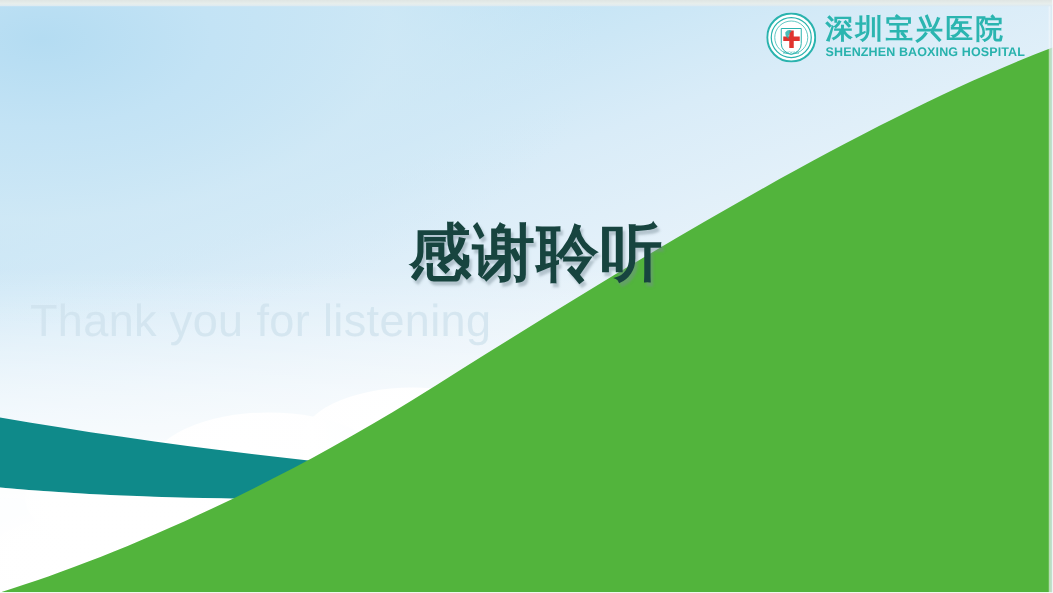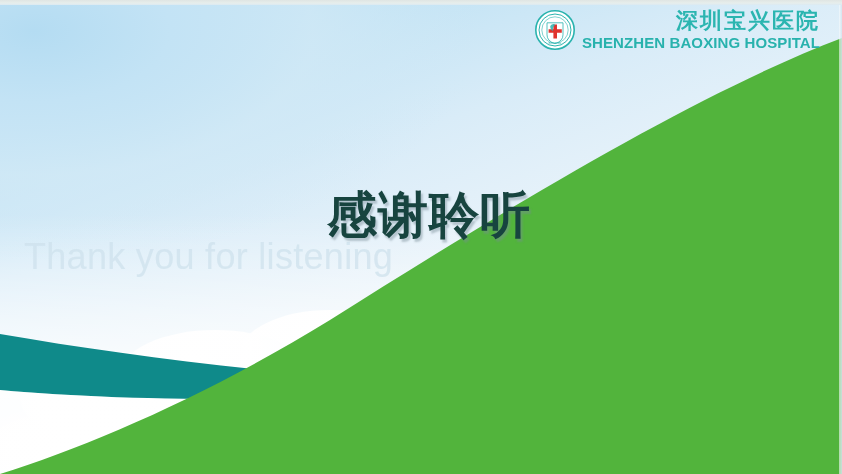--- a/index.html
+++ b/index.html
@@ -94,62 +94,61 @@
     font-weight: 400;
     letter-spacing: 0.3px;
     color: rgba(205,224,236,0.72);
     white-space: nowrap;
     z-index: 14;
     font-family: "Liberation Sans", sans-serif;
   }
   .main-title {
     position: absolute;
     left: 327px;
-    top: 182px;
+    top: 169px;
     font-size: 50px;
     font-weight: 700;
     letter-spacing: 1px;
     color: #17443f;
     white-space: nowrap;
     z-index: 18;
     text-shadow: 2px 3px 2px rgba(120,140,150,0.45);
     font-family: Liberation Serif, serif;
   }
 
   
   .logo {
     position: absolute;
     right: 22px;
     top: 10px;
     display: flex;
     align-items: center;
     gap: 7px;
     z-index: 25;
-    text-align: right;
   }
   .logo-mark {
     width: 40px; height: 40px;
     flex: 0 0 40px;
   }
   .logo-text {
     display: flex;
     flex-direction: column;
     line-height: 1;
   }
   .logo-cn {
     font-size: 22px;
     font-weight: 700;
     color: #2bb5b0;
     letter-spacing: 2px;
     white-space: nowrap;
     font-family: "DejaVu Sans", "Liberation Sans", sans-serif;
   }
   .logo-en {
     margin-top: 3px;
-    font-size: 15px;
+    font-size: 10px;
     font-weight: 700;
     color: #28b2ad;
     letter-spacing: 0.1px;
     white-space: nowrap;
     font-family: "Liberation Sans", sans-serif;
   }
 
   
   .right-edge {
     position: absolute;

